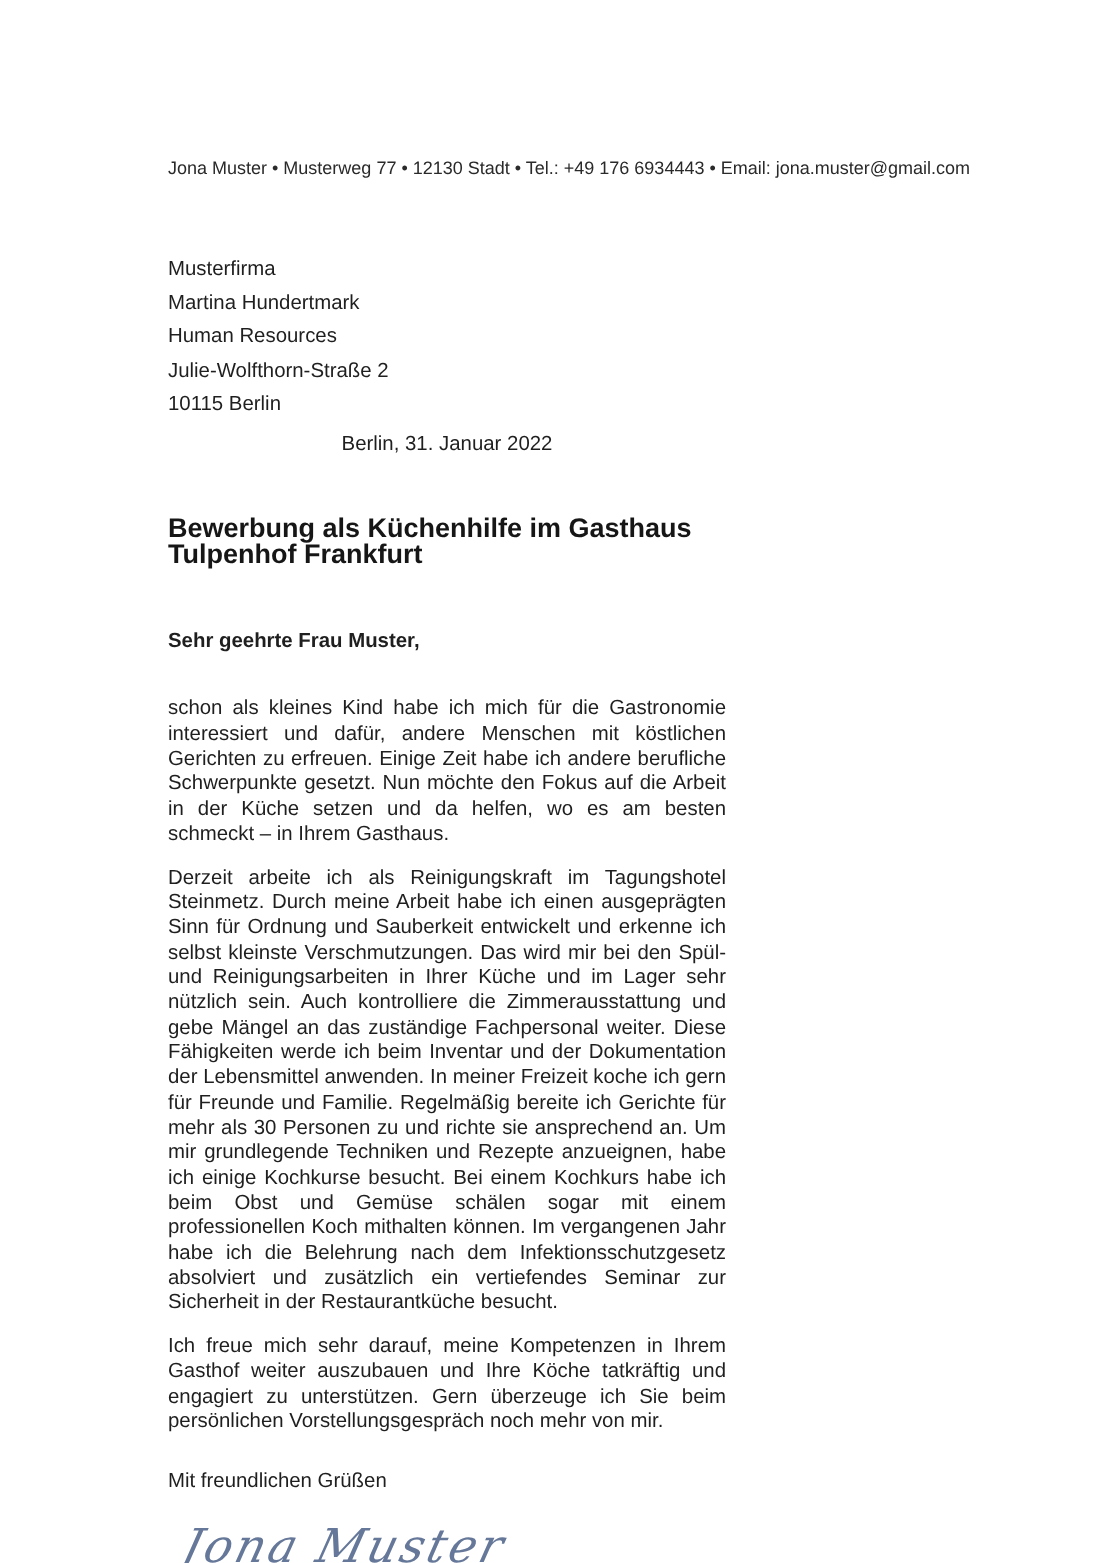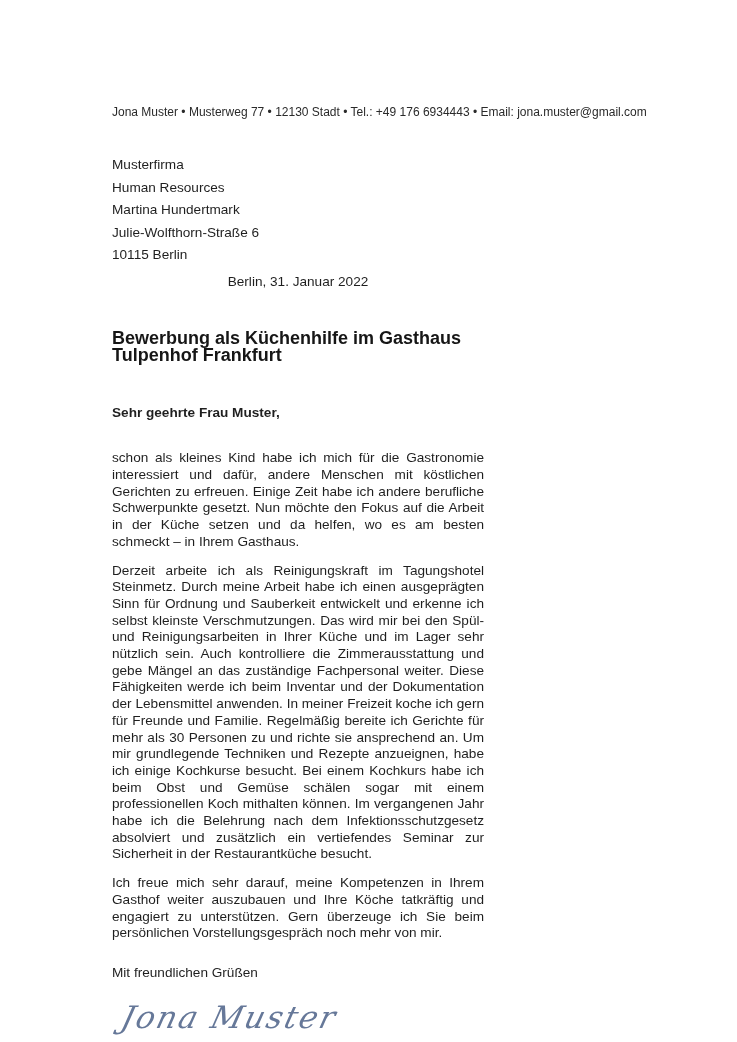--- a/index.html
+++ b/index.html
@@ -29,21 +29,21 @@
     font-size: 13.6px;
     line-height: 16.7px;
   }
   .sender-line {
     font-size: 12px;
     line-height: 14px;
     white-space: nowrap;
     color: #2a2a2a;
   }
   .recipient {
-    margin-top: 35px;
+    margin-top: 49px;
     line-height: 22.5px;
   }
   .date {
     margin-top: 7px;
     text-align: center;
   }
   .subject {
     margin-top: 40px;
     font-size: 18px;
     font-weight: bold;
@@ -84,23 +84,23 @@
 </style>
 </head>
 <body>
 
 <div class="page">
 
   <div class="sender-line">Jona Muster • Musterweg 77 • 12130 Stadt • Tel.: +49 176 6934443 • Email: jona.muster@gmail.com</div>
 
   <div class="recipient">
     <div>Musterfirma</div>
+    <div>Martina Hundertmark</div>
     <div>Human Resources</div>
-    <div>Martina Hundertmark</div>
-    <div>Julie-Wolfthorn-Straße 6</div>
+    <div>Julie-Wolfthorn-Straße 2</div>
     <div>10115 Berlin</div>
   </div>
 
   <div class="date">Berlin, 31. Januar 2022</div>
 
   <div class="subject">Bewerbung als Küchenhilfe im Gasthaus Tulpenhof Frankfurt</div>
 
   <div class="salutation">Sehr geehrte Frau Muster,</div>
 
   <p class="para">schon als kleines Kind habe ich mich für die Gastronomie interessiert und dafür, andere Menschen mit köstlichen Gerichten zu erfreuen. Einige Zeit habe ich andere berufliche Schwerpunkte gesetzt. Nun möchte den Fokus auf die Arbeit in der Küche setzen und da helfen, wo es am besten schmeckt – in Ihrem Gasthaus.</p>

